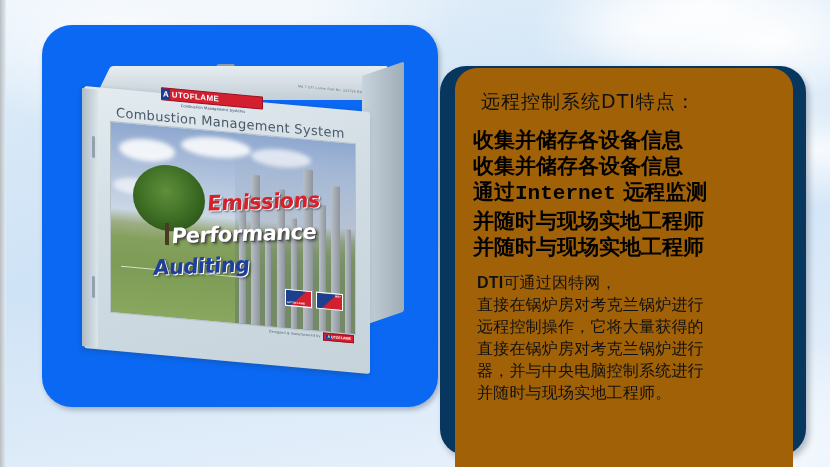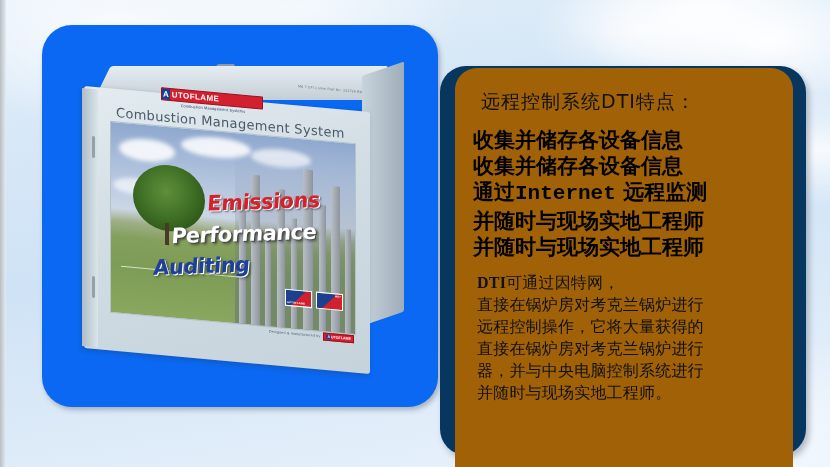--- a/index.html
+++ b/index.html
@@ -183,21 +183,21 @@
   .bullets{
     margin:14px 0 0 10px;
     font-family:"DejaVu Serif","Liberation Serif",serif;
     font-weight:bold;font-size:21px;color:#000;line-height:1.25;
     letter-spacing:0px;
   }
   .bullets div{white-space:nowrap;}
   .bullets .lat{font-family:Liberation Mono, monospace;font-weight:bold;}
   .body-cn{
     margin:12px 0 0 14px;
-    font-family:Liberation Serif, serif;
+    font-family:Liberation Sans, sans-serif;
     font-size:16px;color:#111;line-height:1.38;letter-spacing:.2px;
   }
   .body-cn div{white-space:nowrap;}
   .body-cn .lat{font-weight:bold;}
 </style>
 </head>
 <body>
 
 <div id="stage">
 

